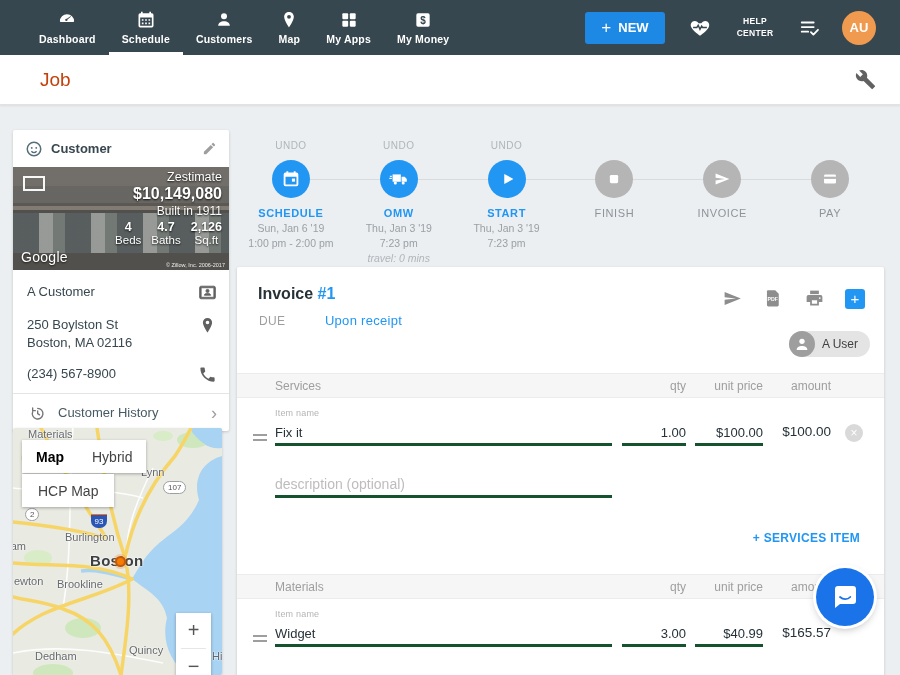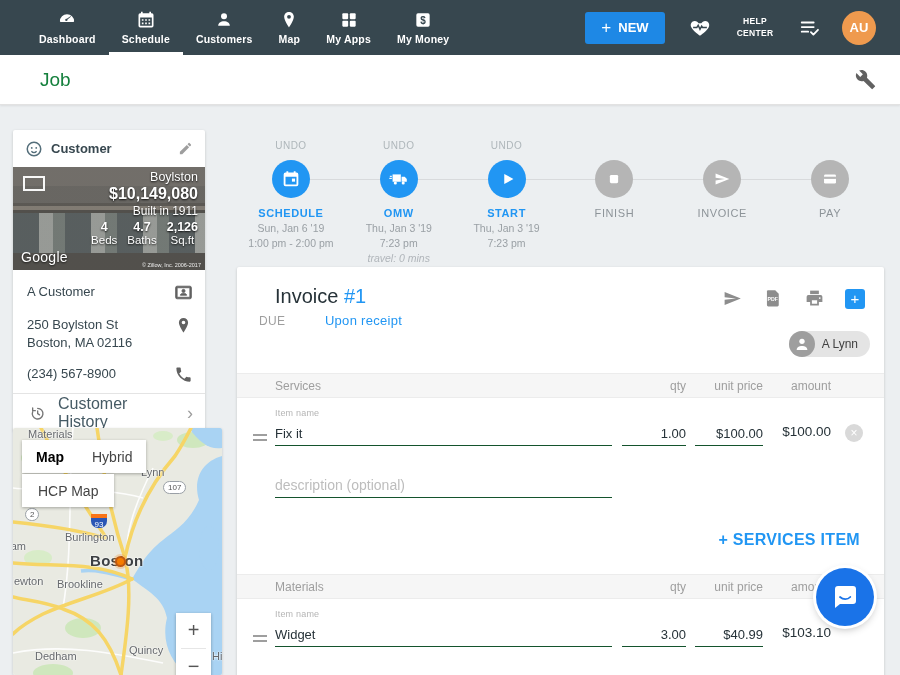--- a/index.html
+++ b/index.html
@@ -15,27 +15,27 @@
   .nav-spacer { flex:1; }
   .new-btn { align-self:center; height:32px; width:80px; background:#1e88e5; border:none; border-radius:3px; color:#fff; font-family:"Liberation Sans",sans-serif; font-size:13px; font-weight:bold; display:flex; align-items:center; justify-content:center; gap:7px; cursor:pointer; }
   .new-btn .plus { font-size:17px; font-weight:normal; }
   .nav-right { display:flex; align-items:center; gap:21px; padding:0 24px 0 24px; }
   .nav-icon svg { width:22px; height:22px; fill:#fff; display:block; }
   .help-center { color:#fff; font-size:8.5px; font-weight:bold; width:46px; text-align:center; line-height:1.3; letter-spacing:.3px; cursor:pointer; }
   .avatar { width:34px; height:34px; border-radius:50%; background:#ef9a4e; color:#fff; font-size:13px; font-weight:bold; display:flex; align-items:center; justify-content:center; cursor:pointer; }
 
   
   .jobbar { position:absolute; top:55px; left:0; width:900px; height:50px; background:#fff; border-bottom:1px solid #e2e2e2; box-shadow:0 1px 2px rgba(0,0,0,.08); display:flex; align-items:center; padding:0 24px 0 40px; z-index:20; }
-  .jobbar .title { font-size:19px; color:#15803d; }
+  .jobbar .title { font-size:19px; color:#c2410c; }
   .jobbar .spacer { flex:1; }
   .jobbar svg { width:21px; height:21px; fill:#616161; cursor:pointer; }
 
   
   .card { background:#fff; border-radius:2px; box-shadow:0 1px 3px rgba(0,0,0,.18); }
-  .customer-card { position:absolute; left:13px; top:130px; width:192px; }
+  .customer-card { position:absolute; left:13px; top:130px; width:216px; }
   .cc-head { height:37px; display:flex; align-items:center; padding:0 12px; gap:8px; }
   .cc-head svg.face { width:18px; height:18px; stroke:#546e7a; fill:none; }
   .cc-head .t { font-size:13px; font-weight:bold; color:#37474f; flex:1; }
   .cc-head svg.pencil { width:15px; height:15px; fill:#9e9e9e; cursor:pointer; }
   .photo { position:relative; height:103px; overflow:hidden;
     background:
       linear-gradient(rgba(20,20,25,.30), rgba(20,20,25,.30)),
       linear-gradient(180deg, #9a958c 0 18%, #8d8a82 18% 35%, #7a766d 35% 38%, #b0a89a 38% 42%, #6d6a62 42% 100%),
       #777;
   }
@@ -51,30 +51,30 @@
   .zstats .v { font-size:12.5px; font-weight:bold; }
   .zstats .l { font-size:11.5px; }
   .gmark { position:absolute; left:8px; bottom:5px; color:#fff; font-size:14px; letter-spacing:.3px; text-shadow:0 1px 2px rgba(0,0,0,.7); }
   .zcopy { position:absolute; right:4px; bottom:2px; color:rgba(255,255,255,.9); font-size:5.5px; }
   .cinfo { padding:6px 12px 2px 14px; }
   .crow { display:flex; align-items:flex-start; padding:7px 0; }
   .crow .txt { flex:1; font-size:13px; color:#37474f; line-height:1.35; }
   .crow svg { width:19px; height:19px; fill:#616161; stroke:#616161; margin-top:0px; cursor:pointer; }
   .chist { border-top:1px solid #e4e4e4; height:38px; display:flex; align-items:center; padding:0 12px 0 16px; gap:13px; cursor:pointer; }
   .chist svg { width:16px; height:16px; stroke:#757575; fill:none; }
-  .chist .t { flex:1; font-size:16px; color:#455a64; font-weight:500; }
+  .chist .t { flex:1; font-size:13px; color:#455a64; font-weight:500; }
   .chist .chev { color:#9e9e9e; font-size:18px; line-height:1; }
 
   
   .map-card { position:absolute; left:13px; top:428px; width:209px; height:247px; overflow:hidden; }
   .map-card svg.terrain { position:absolute; inset:0; }
   .mlabel { position:absolute; font-size:11px; color:#66696d; text-shadow:0 0 2px #fff,0 0 2px #fff; white-space:nowrap; }
   .mlabel.big { font-size:15px; font-weight:bold; color:#3d4043; letter-spacing:.3px; }
   .mbadge { position:absolute; background:#fff; border:1px solid #9aa0a6; border-radius:8px; font-size:8px; color:#555; padding:1px 4px; }
-  .ishield { position:absolute; width:16px; height:14px; background:#2a56b5; border-radius:0 0 7px 7px; color:#fff; font-size:8px; text-align:center; line-height:13px; border-top:4px solid #f97316; }
+  .ishield { position:absolute; width:16px; height:14px; background:#2a56b5; border-radius:0 0 7px 7px; color:#fff; font-size:8px; text-align:center; line-height:13px; border-top:1px solid #f97316; }
   .marker { position:absolute; width:11px; height:11px; background:#f57c00; border:2px solid #c05a10; border-radius:50%; box-shadow:0 0 0 2px rgba(245,124,0,.25); }
   .map-btns { position:absolute; left:9px; top:12px; display:flex; background:#fff; box-shadow:0 1px 3px rgba(0,0,0,.3); height:33px; }
   .map-btn { font-family:"Liberation Sans",sans-serif; background:#fff; border:none; font-size:14px; color:#444; padding:0 14px; cursor:pointer; }
   .map-btn.sel { font-weight:bold; color:#000; }
   .hcp-btn { position:absolute; left:9px; top:46px; height:33px; background:#fff; border:none; box-shadow:0 1px 3px rgba(0,0,0,.3); font-family:"Liberation Sans",sans-serif; font-size:14px; color:#444; padding:0 16px; cursor:pointer; }
   .zoomctl { position:absolute; right:11px; top:185px; width:35px; background:#fff; box-shadow:0 1px 3px rgba(0,0,0,.3); }
   .zoomctl button { display:block; width:35px; height:35px; border:none; background:#fff; font-size:20px; color:#555; cursor:pointer; font-family:"Liberation Sans",sans-serif; }
   .zoomctl .sep { height:1px; background:#e6e6e6; margin:0 5px; }
 
   
@@ -87,52 +87,52 @@
   .circle.off { background:#b5b5b5; }
   .circle svg { width:22px; height:22px; }
   .slabel { margin-top:9px; font-size:11px; letter-spacing:.6px; color:#8d9499; }
   .slabel.on { color:#2196f3; font-weight:bold; }
   .sdate { font-size:10.5px; color:#9aa0a5; margin-top:3px; }
   .sdate.trav { font-style:italic; color:#b0b5ba; }
 
   
   .invoice { position:absolute; left:237px; top:267px; width:647px; height:430px; }
   .inv-head { position:relative; height:106px; }
-  .inv-title { position:absolute; left:38px; top:18px; font-size:20px; font-weight:normal; color:#263238; }
+  .inv-title { position:absolute; left:21px; top:18px; font-size:16px; font-weight:bold; color:#263238; }
   .inv-title .num { color:#2196f3; cursor:pointer; }
   .inv-due { position:absolute; left:22px; top:46px; font-size:12px; color:#9e9e9e; letter-spacing:.3px; }
   .inv-due a { color:#2196f3; text-decoration:none; font-size:13px; cursor:pointer;margin-left:36px; }
   .inv-actions { position:absolute; right:19px; top:21px; display:flex; gap:20px; align-items:center; }
   .inv-actions svg { width:21px; height:21px; fill:#8d8d8d; cursor:pointer; }
   .addbtn { width:20px; height:20px; background:#2196f3; border:none; border-radius:3px; color:#fff; font-size:15px; line-height:18px; cursor:pointer; font-family:"Liberation Sans",sans-serif; }
   .user-chip { position:absolute; right:14px; top:64px; height:26px; background:#e4e4e4; border-radius:13px; display:flex; align-items:center; padding-right:12px; gap:7px; cursor:pointer; }
   .user-chip .ua { width:26px; height:26px; border-radius:50%; background:#9e9e9e; display:flex; align-items:center; justify-content:center; }
   .user-chip .ua svg { width:16px; height:16px; fill:#fff; }
   .user-chip .un { font-size:12px; color:#424242; }
 
   .sec-band { position:relative; height:25px; background:#f6f6f6; border-top:1px solid #ececec; border-bottom:1px solid #ececec; font-size:12px; color:#9e9e9e; }
   .sec-band .st { position:absolute; left:38px; top:5px; }
   .sec-band .cq { position:absolute; right:198px; top:5px; }
   .sec-band .cu { position:absolute; right:121px; top:5px; }
   .sec-band .ca { position:absolute; right:53px; top:5px; }
 
   .irow { position:relative; height:72px; }
   .drag { position:absolute; left:16px; top:36px; width:14px; height:7px; border-top:2px solid #9e9e9e; border-bottom:2px solid #9e9e9e; cursor:grab; }
   .flabel { position:absolute; left:38px; top:10px; font-size:9px; color:#b5b5b5; letter-spacing:.2px; }
-  .fld { font-family:"Liberation Sans",sans-serif; border:none; border-bottom:1px solid #14532d; background:transparent; font-size:13px; color:#263238; outline:none; }
+  .fld { font-family:"Liberation Sans",sans-serif; border:none; border-bottom:3px solid #14532d; background:transparent; font-size:13px; color:#263238; outline:none; }
   .iname { position:absolute; left:38px; top:24px; width:337px; height:24px; font-weight:500; }
   .iqty { position:absolute; right:198px; top:24px; width:64px; height:24px; text-align:right; }
   .iunit { position:absolute; right:121px; top:24px; width:68px; height:24px; text-align:right; }
   .iamt { position:absolute; right:53px; top:26px; width:90px; text-align:right; font-size:13.5px; color:#263238; }
   .xbtn { position:absolute; right:21px; top:26px; width:18px; height:18px; border-radius:50%; background:#d9d9d9; border:none; color:#fff; font-size:12px; line-height:17px; text-align:center; cursor:pointer; font-family:"Liberation Sans",sans-serif; }
   .drow { position:relative; height:45px; }
   .desc { position:absolute; left:38px; top:2px; width:337px; height:26px; font-size:14px; }
   .desc::placeholder { color:#bdbdbd; }
   .addrow { position:relative; height:42px; }
-  .addlink { position:absolute; right:24px; top:16px; border:none; background:none; color:#2196f3; font-size:16px; font-weight:bold; letter-spacing:.3px; cursor:pointer; font-family:"Liberation Sans",sans-serif; }
+  .addlink { position:absolute; right:24px; top:16px; border:none; background:none; color:#2196f3; font-size:12px; font-weight:bold; letter-spacing:.3px; cursor:pointer; font-family:"Liberation Sans",sans-serif; }
   .gap { height:17px; }
 
   
   .chat { position:absolute; left:816px; top:568px; width:58px; height:58px; border-radius:50%; background:#1a73e8; box-shadow:0 0 0 3px #fff, 0 3px 8px rgba(0,0,0,.3); display:flex; align-items:center; justify-content:center; cursor:pointer; z-index:40; }
 </style>
 </head>
 <body>
 
 <header class="topnav">
   <div class="nav-item">
@@ -216,21 +216,21 @@
         <path d="M8.5 15c1 1.2 2.1 1.8 3.5 1.8s2.5-.6 3.5-1.8" stroke-width="1.6"></path>
       </svg>
     <span class="t">Customer</span>
     <svg class="pencil" viewBox="0 0 24 24">
         <path d="M3 17.2V21h3.8L17.8 9.9l-3.7-3.7zM20.7 7a1 1 0 0 0 0-1.4l-2.3-2.3a1 1 0 0 0-1.4 0l-1.8 1.8 3.7 3.7z"></path>
       </svg>
   </div>
   <div class="photo">
     <span class="expand"></span>
     <div class="zinfo">
-      <div class="zl">Boylston</div>
+      <div class="zl">Zestimate</div>
       <div class="zv">$10,149,080</div>
       <div class="zb">Built in 1911</div>
       <div class="zstats">
         <div class="col">
             <div class="v">4</div>
             <div class="l">Beds</div>
           </div>
         <div class="col">
             <div class="v">4.7</div>
             <div class="l">Baths</div>
@@ -432,21 +432,21 @@
         </svg>
       <button class="addbtn">+</button>
     </div>
     <div class="user-chip">
       <span class="ua">
           <svg viewBox="0 0 24 24">
             <circle cx="12" cy="8" r="4"></circle>
             <path d="M4 21c0-4 3.5-6 8-6s8 2 8 6z"></path>
           </svg>
         </span>
-      <span class="un">A Lynn</span>
+      <span class="un">A User</span>
     </div>
   </div>
 
   <div class="sec-band">
     <span class="st">Services</span>
     <span class="cq">qty</span>
     <span class="cu">unit price</span>
     <span class="ca">amount</span>
   </div>
   <div class="irow">
@@ -471,21 +471,21 @@
     <span class="cq">qty</span>
     <span class="cu">unit price</span>
     <span class="ca">amount</span>
   </div>
   <div class="irow">
     <span class="drag"></span>
     <span class="flabel">Item name</span>
     <input class="fld iname" value="Widget" style="">
     <input class="fld iqty" value="3.00" style="">
     <input class="fld iunit" value="$40.99" style="">
-    <span class="iamt">$103.10</span>
+    <span class="iamt">$165.57</span>
   </div>
   <div class="drow">
     <input class="fld desc" placeholder="description (optional)" style="">
   </div>
 
 </section>
 
 <div class="chat">
   <svg width="28" height="26" viewBox="0 0 28 26">
     <path d="M5 2h18a3 3 0 0 1 3 3v12a3 3 0 0 1-3 3H10l-5 4V5a3 3 0 0 1 3-3z" fill="#fff" transform="translate(-1,0)"></path>

